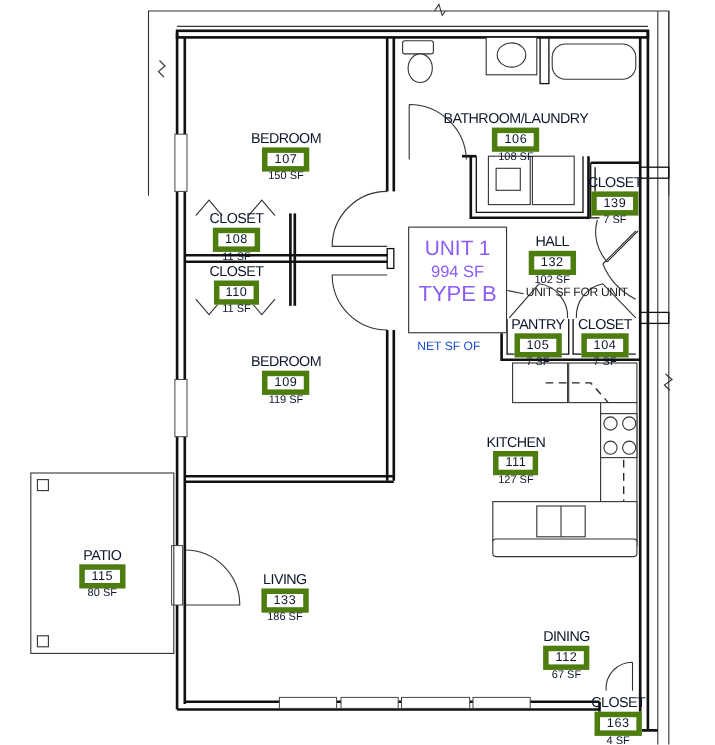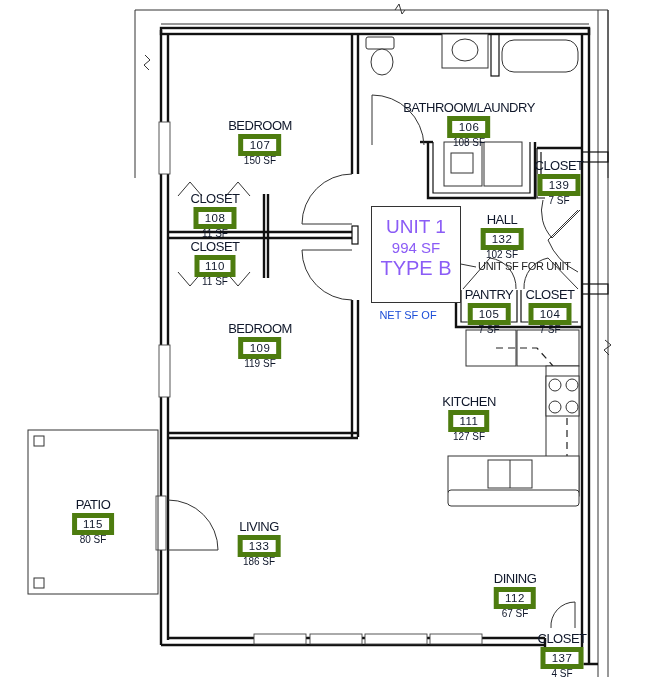--- a/index.html
+++ b/index.html
@@ -228,21 +228,21 @@
   <span class="room-num">133</span>
   <span class="room-sf">186 SF</span>
 </div>
 <div class="lbl" style="left:515px; top:544px;margin-top:28px;">
   <span class="room-name">DINING</span>
   <span class="room-num">112</span>
   <span class="room-sf">67 SF</span>
 </div>
 <div class="lbl" style="left:562px; top:632px;">
   <span class="room-name">CLOSET</span>
-  <span class="room-num">137</span>
+  <span class="room-num">163</span>
   <span class="room-sf">4 SF</span>
 </div>
 
 <div class="unit-box">
   <span class="unit-title">UNIT 1</span>
   <span class="unit-sf">994 SF</span>
   <span class="unit-type">TYPE B</span>
 </div>
 <div class="net-sf">
   <div>NET SF OF</div>

